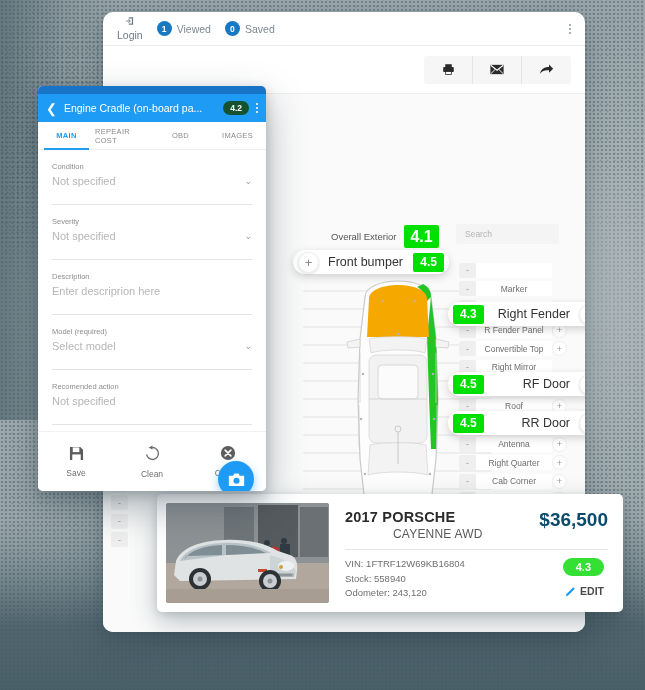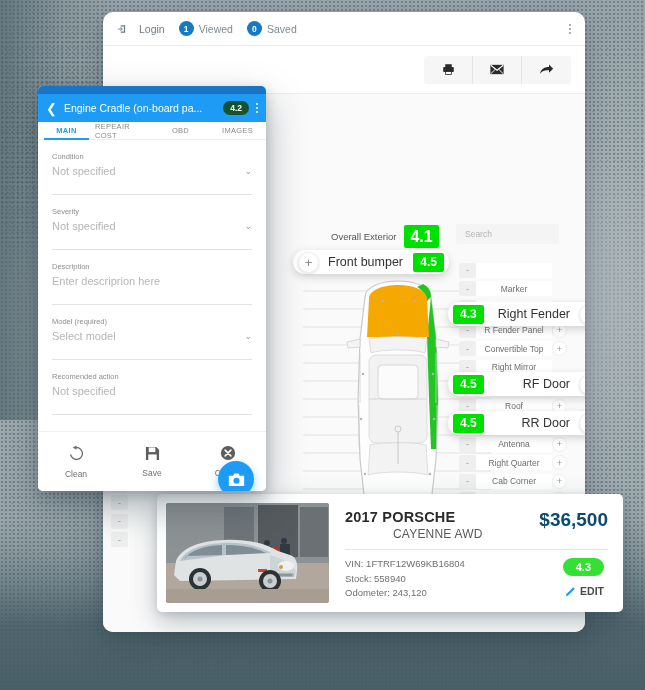--- a/index.html
+++ b/index.html
@@ -50,21 +50,21 @@
     position:absolute; left:103px; top:12px; width:482px; height:620px;
     background:#fff; border-radius:10px;
     box-shadow: 0 14px 34px rgba(40,60,70,.30), 0 3px 10px rgba(40,60,70,.18);
     overflow:hidden;
   }
   #report-topbar {
     height:34px; border-bottom:1px solid #ececec;
     display:flex; align-items:center; padding:0 14px;
     font-size:10.5px; color:#7c8b92;
   }
-  .topbar-login { display:flex; align-items:center; gap:12px; color:#6d7b82; margin-right:14px; }
+  .topbar-login { display:flex; align-items:center; gap:3px; color:#6d7b82; margin-right:14px;flex-direction:column; }
   .badge-round {
     width:15px; height:15px; border-radius:50%; background:#1778c4; color:#fff;
     font-size:8.5px; display:inline-flex; align-items:center; justify-content:center;
     font-weight:bold; margin-right:5px;
   }
   .topbar-group { display:flex; align-items:center; margin-right:14px; }
   #topbar-kebab { margin-left:auto; color:#8b989e; font-size:13px; letter-spacing:0; line-height:4px; text-align:center; }
   #topbar-kebab div { width:2px;height:2px;background:#8b989e;border-radius:50%;margin:2px auto; }
 
   #report-header {
@@ -151,21 +151,21 @@
   #modal-header {
     height:28px; background:#1e9cf5; display:flex; align-items:center;
     padding:0 8px; gap:7px; color:#fff;
   }
   #modal-back { font-size:13px; opacity:.95; }
   #modal-title { font-size:10.5px; flex:1; white-space:nowrap; overflow:hidden; }
   #modal-score { background:#14532d; color:#fff; font-size:8.5px; font-weight:bold;
     padding:2px 7px; border-radius:9px; }
   #modal-kebab div { width:2px;height:2px;background:#fff;border-radius:50%;margin:2px auto; }
 
-  #modal-tabs { display:flex; height:18px; border-bottom:1px solid #eee; }
+  #modal-tabs { display:flex; height:28px; border-bottom:1px solid #eee; }
   .mtab {
     flex:1; display:flex; align-items:center; justify-content:center;
     font-size:7.5px; color:#8a8a8a; letter-spacing:.3px; position:relative;
   }
   .mtab.active { color:#1e9cf5; font-weight:bold; }
   .mtab.active:after {
     content:""; position:absolute; left:6px; right:6px; bottom:-1px; height:2px; background:#1e9cf5;
   }
 
   #modal-form { padding:12px 14px 0 14px; position:relative; }
@@ -640,29 +640,29 @@
         </div>
       </div>
     </div>
   <div id="camera-fab">
     <svg width="17" height="15" viewBox="0 0 20 17">
       <path d="M1 4 H6 L7.5 1.5 H12.5 L14 4 H19 V16 H1 Z" fill="#fff"></path>
       <circle cx="10" cy="10" r="3.6" fill="#1e9cf5"></circle>
     </svg>
   </div>
   <div id="modal-actions">
-      <div class="action-btn"><span class="ic"><svg width="17" height="17" viewBox="0 0 20 20">
-            <path d="M10 3 A7 7 0 1 1 3.2 11.6" stroke="#6f6f6f" stroke-width="1.6" fill="none" stroke-linecap="round"></path>
-            <path d="M10 0.5 L10 5.5 L5.5 3" fill="#6f6f6f"></path>
-          </svg></span><span>Clean</span></div>
       <div class="action-btn"><span class="ic"><svg width="15" height="15" viewBox="0 0 16 16">
             <path d="M1 1 H12 L15 4 V15 H1 Z" fill="#5d5d5d"></path>
             <rect x="4" y="1.5" width="7" height="5" fill="#fff"></rect>
             <rect x="3.5" y="9" width="9" height="6" fill="#fff"></rect>
           </svg></span><span>Save</span></div>
+      <div class="action-btn"><span class="ic"><svg width="17" height="17" viewBox="0 0 20 20">
+            <path d="M10 3 A7 7 0 1 1 3.2 11.6" stroke="#6f6f6f" stroke-width="1.6" fill="none" stroke-linecap="round"></path>
+            <path d="M10 0.5 L10 5.5 L5.5 3" fill="#6f6f6f"></path>
+          </svg></span><span>Clean</span></div>
       <div class="action-btn"><span class="ic"><svg width="16" height="16" viewBox="0 0 18 18">
             <circle cx="9" cy="9" r="8" fill="#5d5d5d"></circle>
             <path d="M5.8 5.8 L12.2 12.2 M12.2 5.8 L5.8 12.2" stroke="#fff" stroke-width="1.8" stroke-linecap="round"></path>
           </svg></span><span>Cancel</span></div>
     </div>
 </div>
 
 <div id="vehicle-card">
   <div id="vehicle-photo">
     <svg width="163" height="100" viewBox="0 0 163 100" preserveAspectRatio="none">

